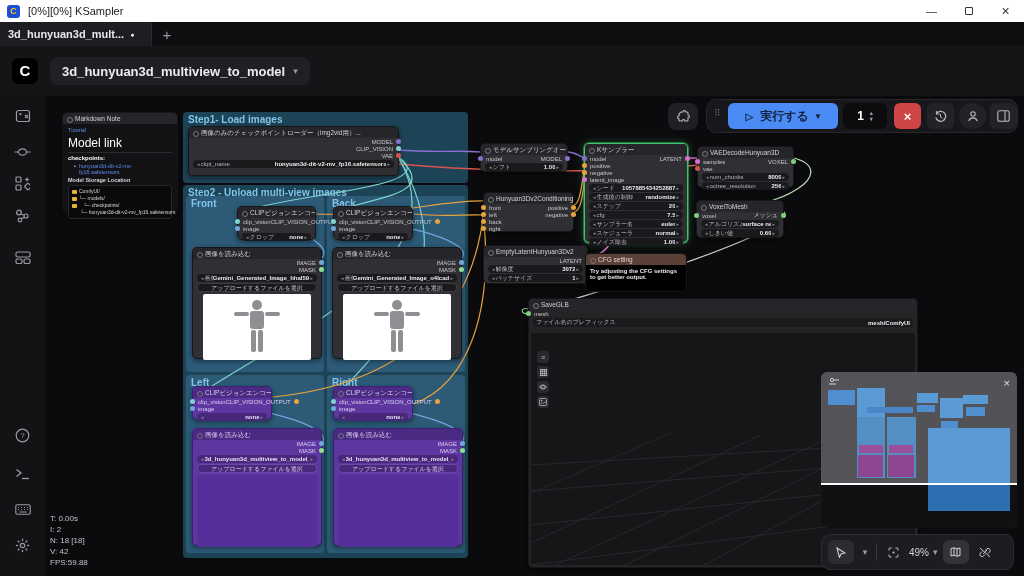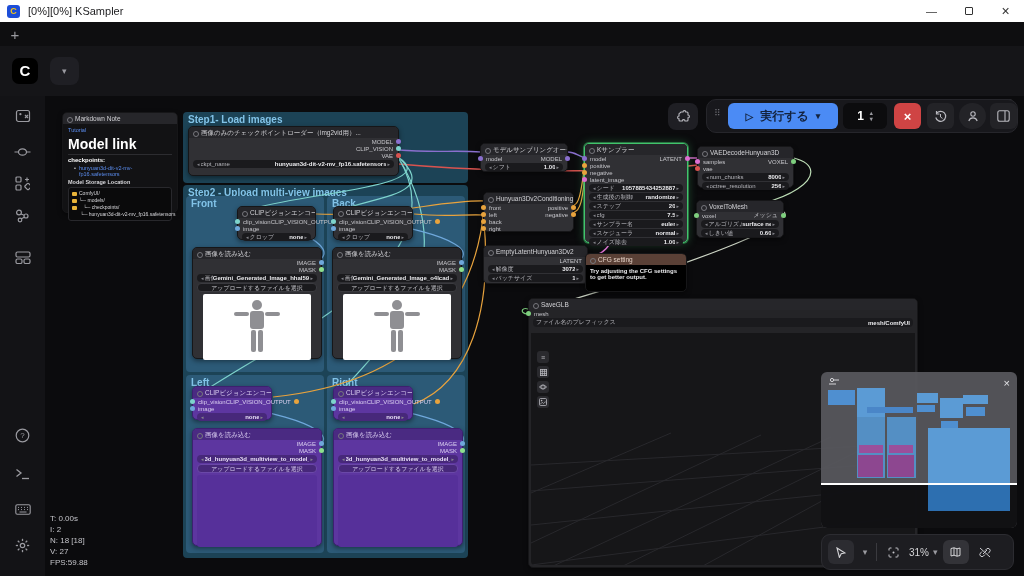--- a/index.html
+++ b/index.html
@@ -79,21 +79,21 @@
   .node.exec { border:1px solid #41c46c; box-shadow:0 0 0 1px rgba(65,196,108,.5), 0 0 10px rgba(65,196,108,.35); }
 
   .node.note-brown .nh { background:#5a4036; color:#e3cfc4; }
   .node.note-brown { background:#000; }
   .note-body { padding:3px 4px; color:#e8e8ea; font-size:6px; font-weight:bold; }
 
   
   .md-note { background:#121214; }
   .md-body { padding:3px 5px; }
   .md-link { color:#5b8def; font-size:5.5px; display:block; }
-  .md-h1 { color:#fff; font-size:14px; font-weight:bold; margin:3px 0 2px; border-bottom:1px solid #2c2c30; padding-bottom:2px; }
+  .md-h1 { color:#fff; font-size:12px; font-weight:normal; margin:3px 0 2px; border-bottom:1px solid #2c2c30; padding-bottom:2px; }
   .md-h2 { color:#fff; font-size:6px; font-weight:bold; margin:2px 0; }
   .md-bullet { display:flex; gap:3px; margin:2px 0 2px 6px; }
   .md-bullet::before { content:"•"; color:#c9c9ce; font-size:5.5px; }
   .md-label { color:#d6d6da; font-size:5.5px; font-weight:bold; margin-top:2px; }
   .md-code { margin-top:2px; background:#0a0a0b; border:1px solid #28282c; border-radius:3px; padding:2px 3px; font-family:"DejaVu Sans Mono", monospace; font-size:5px; color:#d8d8dc; line-height:7px; }
   .cl { white-space:pre; display:flex; align-items:center; gap:2px; }
   .folder { display:inline-block; width:5px; height:4px; background:#e8b339; border-radius:1px; flex:none; }
 
   
   .vp { position:absolute; left:2px; right:2px; top:34px; bottom:2px; background:#161618; border-radius:0 0 4px 4px; overflow:hidden; }
@@ -654,42 +654,42 @@
           <span class="chev">▾</span>
         </div>
       <div class="nav-sep"></div>
       <div class="nav-btn" style="width:22px;">
         <svg class="icon" width="11" height="11" viewBox="0 0 11 11">
             <path d="M1,3.5V1.8A1,1 0 0 1 2,1H3.5 M7.5,1H9.2A1,1 0 0 1 10,1.8V3.5 M10,7.5V9.2A1,1 0 0 1 9.2,10H7.5 M3.5,10H1.8A1,1 0 0 1 1,9.2V7.5" stroke="#c9c9ce" stroke-width="1" fill="none"></path>
             <circle cx="5.5" cy="5.5" r="1" fill="#c9c9ce"></circle>
           </svg>
       </div>
       <div class="nav-btn" style="gap:4px;">
-        <span class="zoom-label">31%</span>
+        <span class="zoom-label">49%</span>
           <span class="chev">▾</span>
       </div>
       <div class="nav-btn" style="width:26px;background:#333338;">
         <svg class="icon" width="11" height="10" viewBox="0 0 11 10">
             <path d="M1,1.5 L4,0.8 L7,1.8 L10,1 V8.5 L7,9.2 L4,8.2 L1,9 Z M4,0.8V8.2 M7,1.8V9.2" stroke="#e5e5e8" stroke-width="0.9" fill="none"></path>
           </svg>
       </div>
       <div class="nav-btn" style="width:22px;">
         <svg class="icon" width="12" height="11" viewBox="0 0 12 11">
             <path d="M4,7 L8,3" stroke="#c9c9ce" stroke-width="1"></path>
             <path d="M3,4.5 L1.5,6a2.1,2.1 0 0 0 3,3 L6,7.5 M9,6.5 L10.5,5a2.1,2.1 0 0 0 -3,-3 L6,3.5" stroke="#c9c9ce" stroke-width="1" fill="none"></path>
             <line x1="1" y1="1" x2="11" y2="10" stroke="#c9c9ce" stroke-width="1"></line>
           </svg>
       </div>
     </div>
 
     <div class="perf">
       <div>T: 0.00s</div>
       <div>I: 2</div>
       <div>N: 18 [18]</div>
-      <div>V: 27</div>
+      <div>V: 42</div>
       <div>FPS:59.88</div>
     </div>
 
     <div class="prog-track"></div>
     <div class="status-row">
       <span class="status-total"><span>Total:</span> <span>0%</span></span>
       <span class="status-current">Current node: Kサンプラー 0%</span>
     </div>
   </div>
 
@@ -699,26 +699,31 @@
     <div class="wbtns">
       <div class="wbtn">—</div>
       <div class="wbtn">
           <span class="sq"></span>
         </div>
       <div class="wbtn" style="font-size:14px;">×</div>
     </div>
   </div>
 
   <div class="tabbar">
+    <div class="tab">
+      <span class="tab-label">3d_hunyuan3d_mult...</span>
+      <span class="tab-dot">●</span>
+    </div>
     <div class="newtab">+</div>
   </div>
 
   <div class="topbar">
     <div class="logo-btn">C</div>
     <div class="wf-pill">
+      <span class="wf-name">3d_hunyuan3d_multiview_to_model</span>
       <span class="chev">▾</span>
     </div>
     <div class="tb-btn" style="left:668px;top:57px;width:30px;height:27px;">
       <svg class="icon" width="14" height="14" viewBox="0 0 14 14">
           <path d="M5,2h2a1.4,1.4 0 1 1 2.8,0H11a1,1 0 0 1 1,1v2a1.4,1.4 0 1 1 0,2.8V10a1,1 0 0 1 -1,1H9a1.4,1.4 0 1 0 -2.8,0H4a1,1 0 0 1 -1,-1V8.8a1.4,1.4 0 1 1 0,-2.8V4a1,1 0 0 1 1,-1Z" fill="none" stroke="#b9b9bf" stroke-width="1.1"></path>
         </svg>
     </div>
     <div class="ctrl-group">
       <div class="drag-dots">⠿</div>
       <div class="run-btn">

